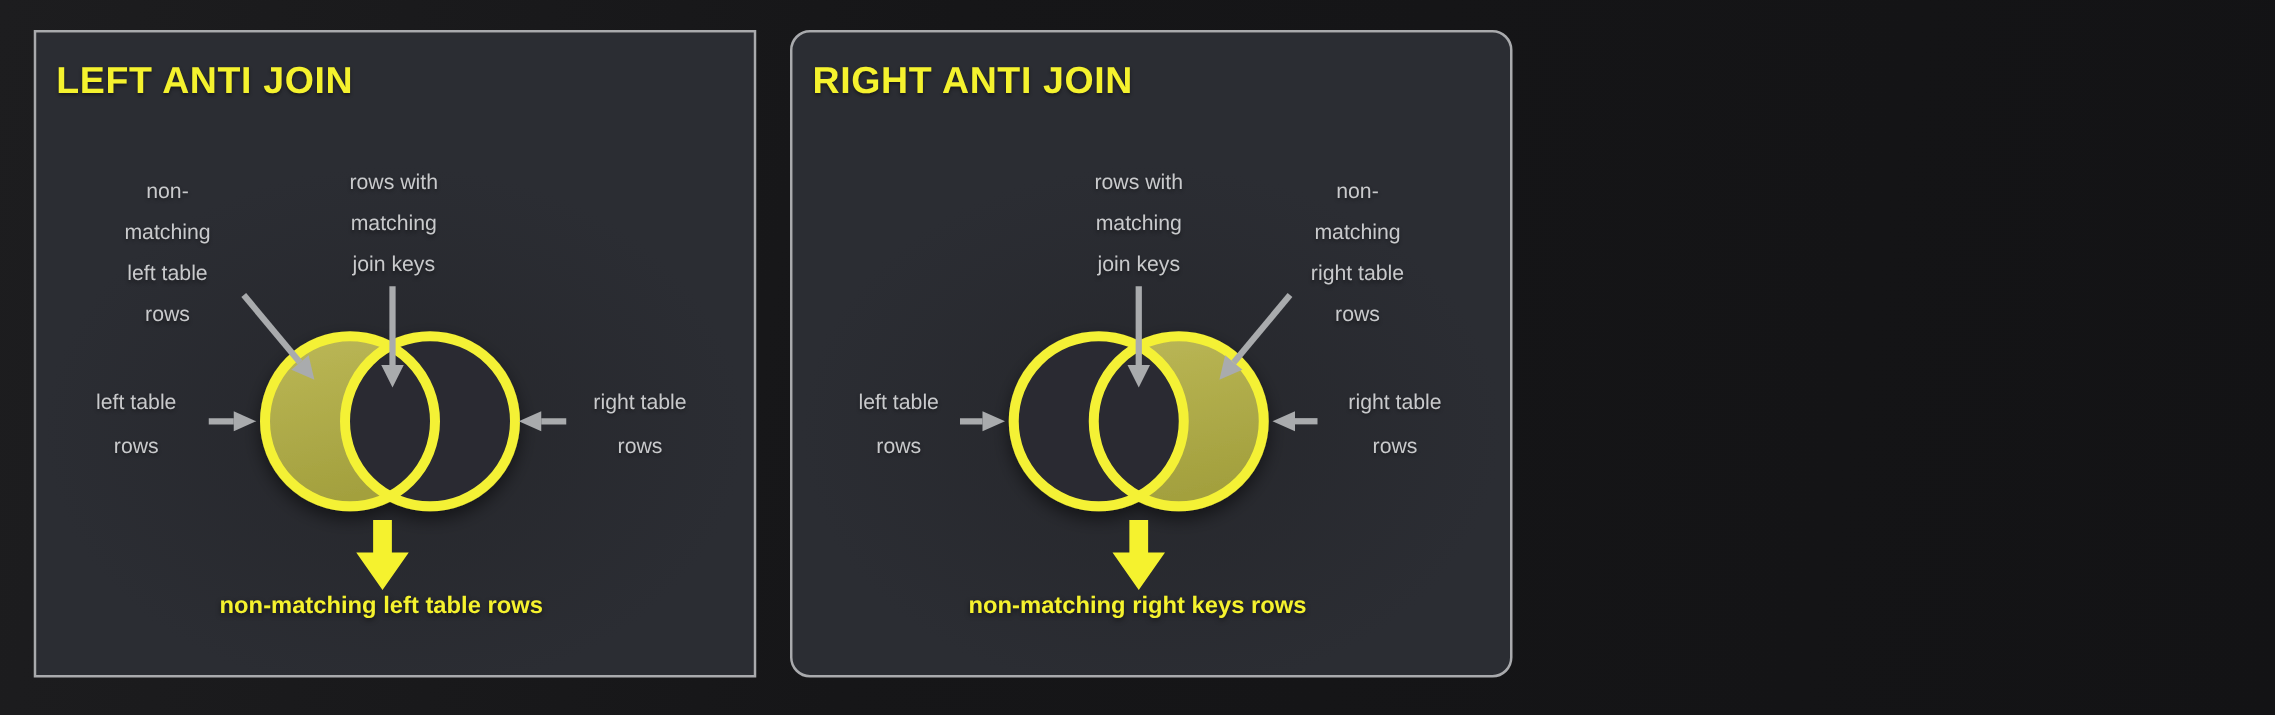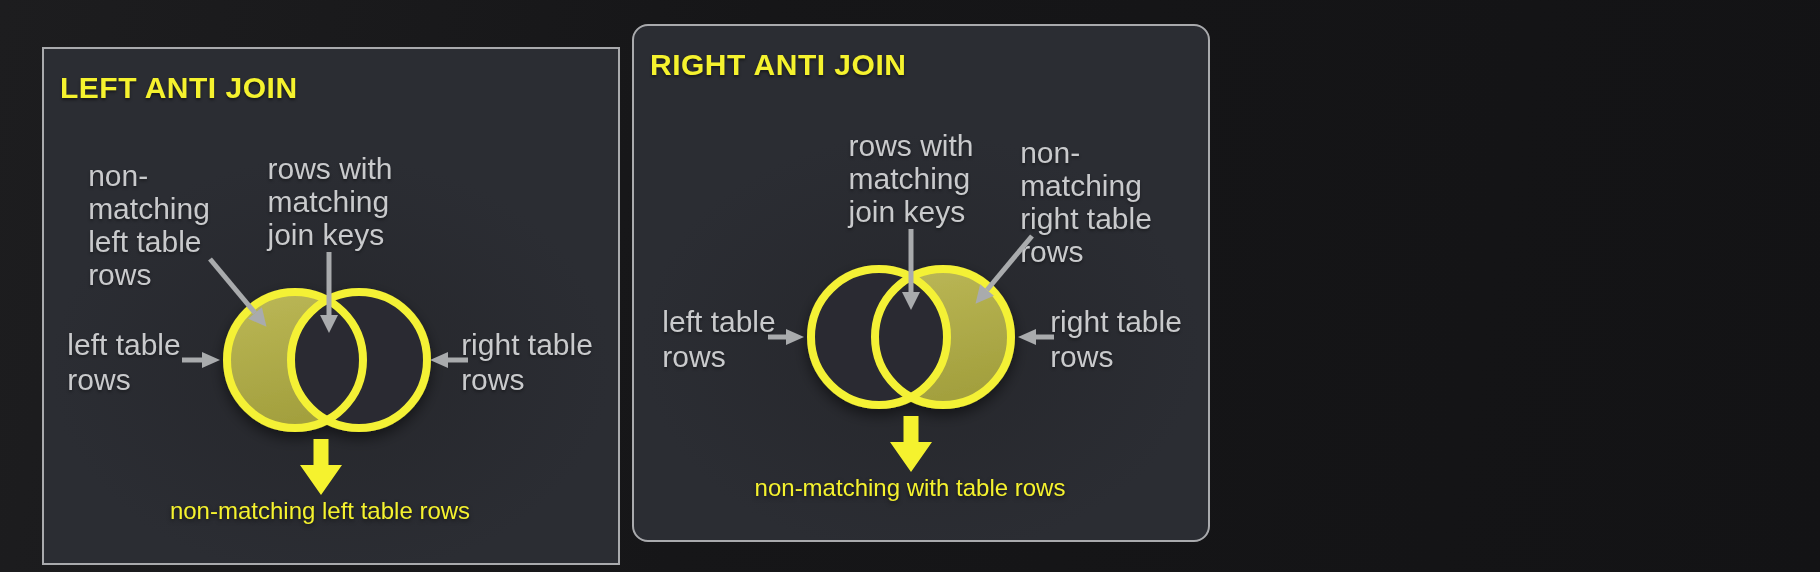--- a/index.html
+++ b/index.html
@@ -17,41 +17,41 @@
   body{
     background:linear-gradient(100deg,#1d1d1f 0%,#161618 40%,#131315 100%);
     font-family:"Liberation Sans", sans-serif;
   }
   .stage{position:relative;width:1820px;height:572px;}
   .panel{
     position:absolute;top:24px;width:578px;height:518px;
     background:radial-gradient(ellipse 65% 55% at 50% 62%, #26272c 0%, var(--panel-background) 75%);
     border:2px solid var(--panel-border);
   }
-  .panel.left{left:42px;margin-top:23px;}
+  .panel.left{left:27px;}
   .panel.right{left:632px;border-radius:16px;}
   .panel-title{
     position:absolute;left:16px;top:22px;
     font-size:30px;font-weight:700;letter-spacing:.5px;
     color:var(--accent-yellow);
     text-shadow:0 2px 3px rgba(0,0,0,.45);
     white-space:nowrap;
   }
   .callout{
     position:absolute;transform:translateX(-50%);
-    width:max-content;
-    color:var(--label-gray);font-size:30px;line-height:33px;
+    width:max-content;text-align:center;
+    color:var(--label-gray);font-size:17px;line-height:33px;
     text-shadow:0 2px 3px rgba(0,0,0,.35);
   }
   .callout span{display:block;}
   .callout.side{line-height:35px;}
   .panel-caption{
     position:absolute;top:448px;left:276px;transform:translateX(-50%);
     width:max-content;
-    font-size:24px;font-weight:400;color:var(--accent-yellow);
+    font-size:19px;font-weight:700;color:var(--accent-yellow);
     text-shadow:0 2px 4px rgba(0,0,0,.5);
     white-space:nowrap;
   }
   svg.venn{position:absolute;left:0;top:0;}
   .shaft{stroke:var(--arrow-gray);stroke-width:5;}
   .head{fill:var(--arrow-gray);}
   .circle-stroke{fill:none;stroke:var(--venn-stroke);stroke-width:8;}
   .big-arrow{fill:var(--accent-yellow);}
 </style>
 </head>
@@ -177,16 +177,16 @@
         <line class="shaft" x1="134" y1="311" x2="152" y2="311"></line>
         <polygon class="head" points="170,311 152,303 152,319"></polygon>
       </g>
       <g>
         <line class="shaft" x1="420" y1="311" x2="402" y2="311"></line>
         <polygon class="head" points="384,311 402,303 402,319"></polygon>
       </g>
       <polygon class="big-arrow" points="269.5,390 284.5,390 284.5,416 298,416 277,446 256,416 269.5,416"></polygon>
     </svg>
 
-    <div class="panel-caption">non-matching with table rows</div>
+    <div class="panel-caption">non-matching right keys rows</div>
   </section>
 
 </div>
 
 </body></html>

